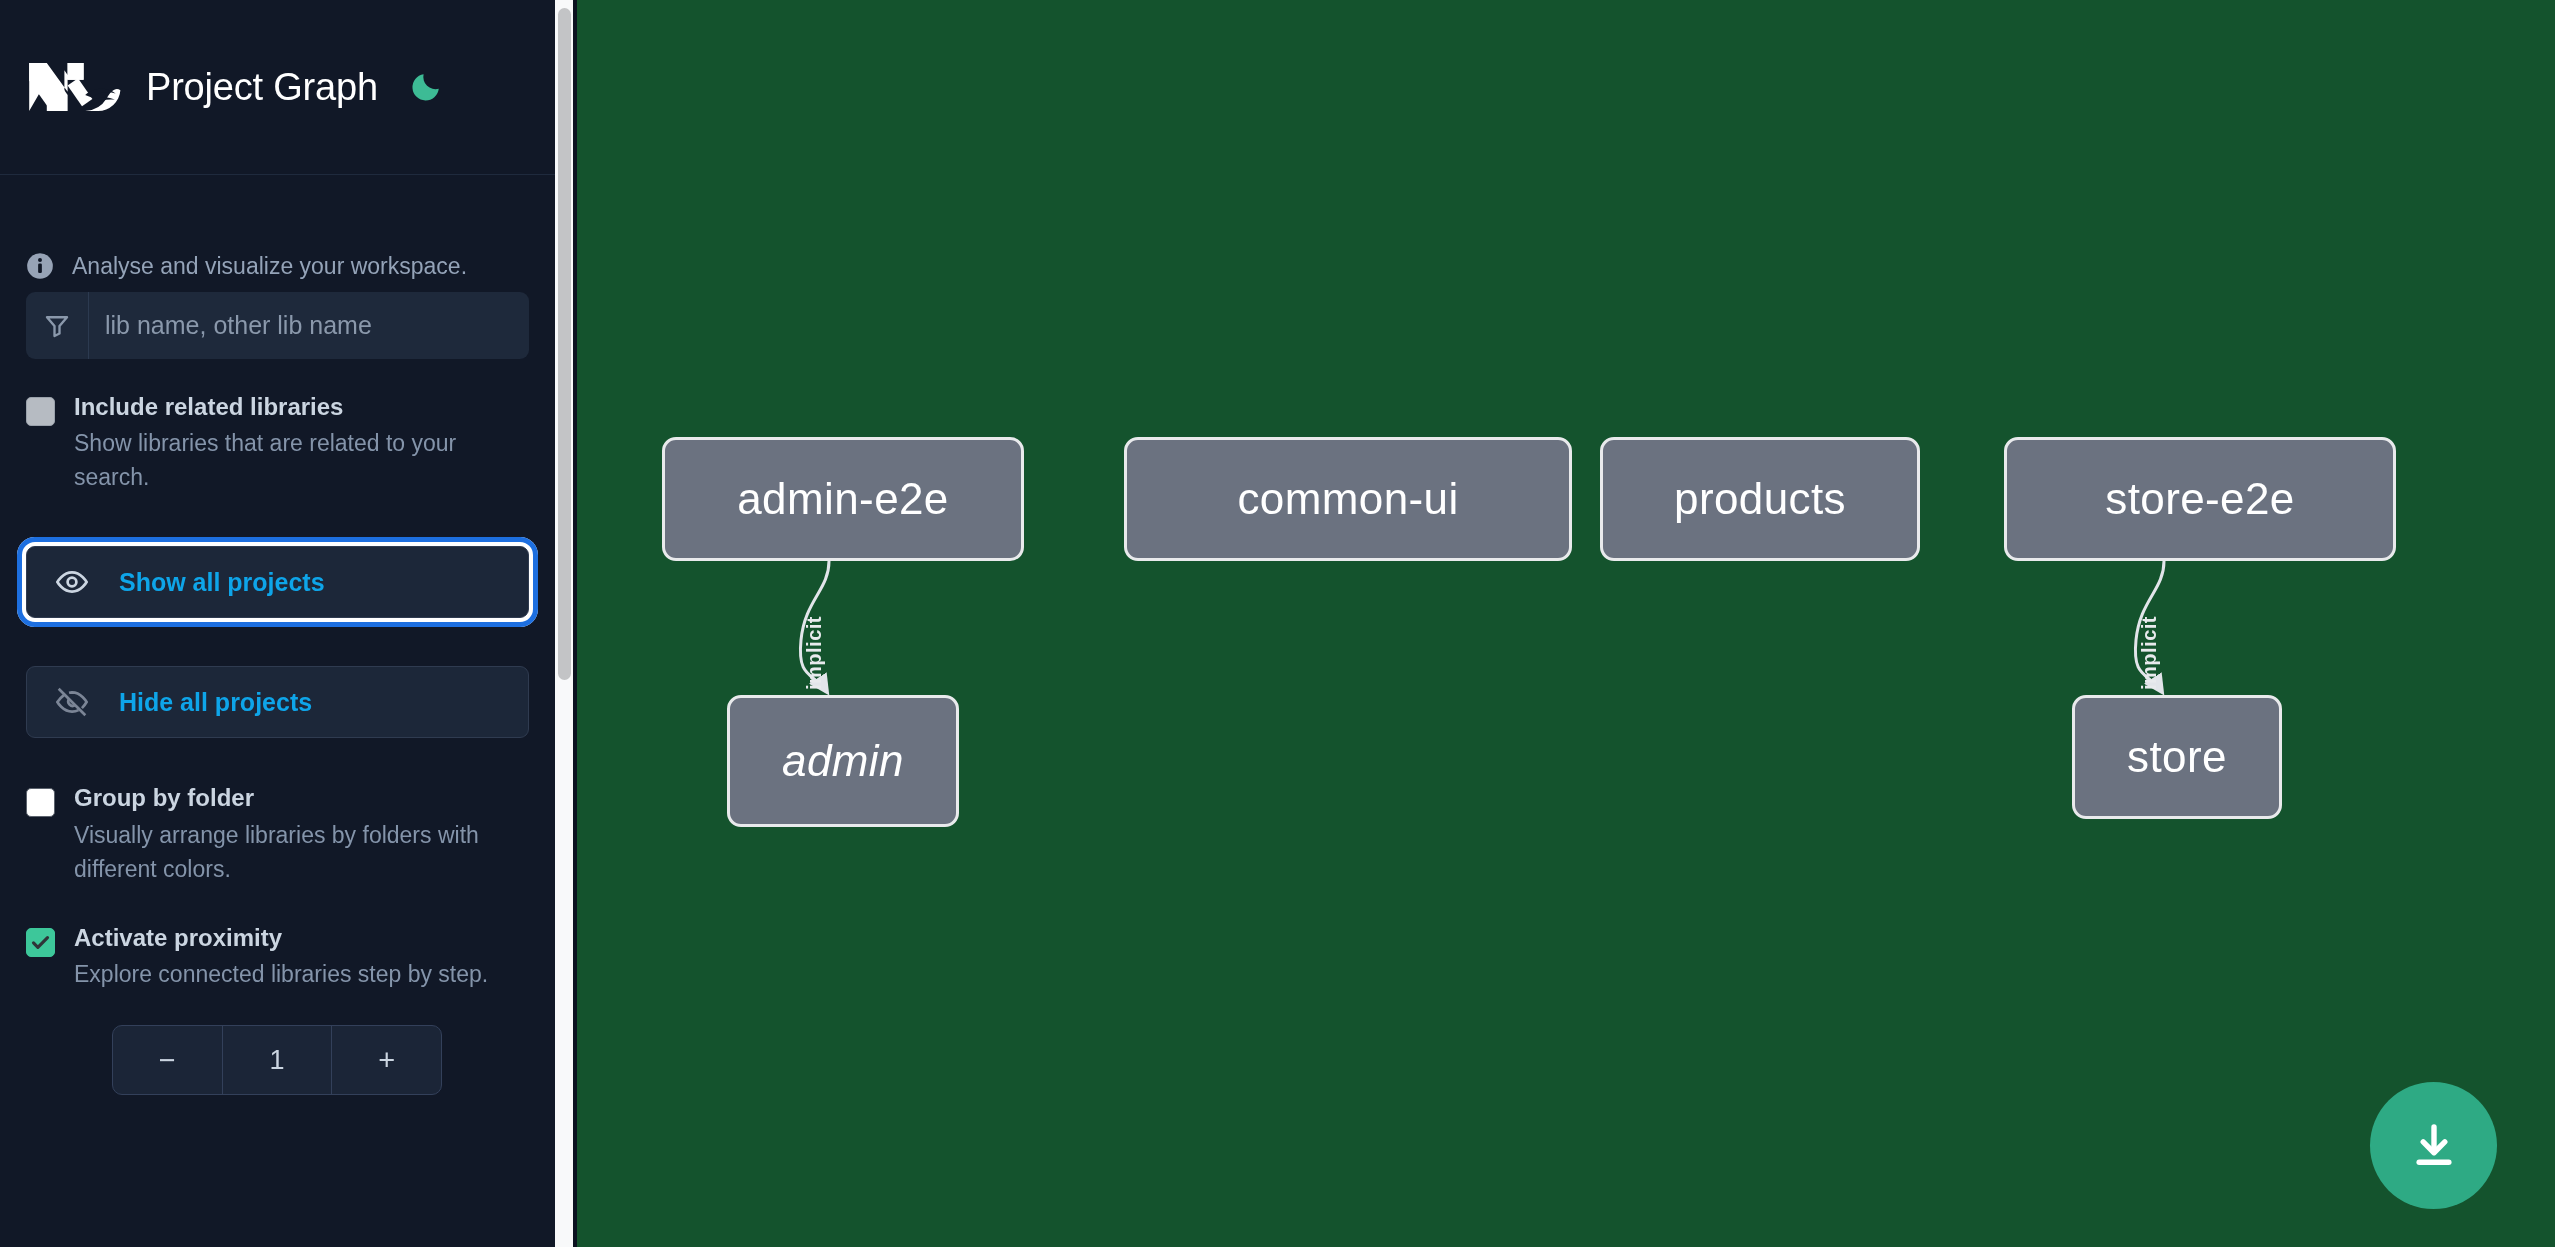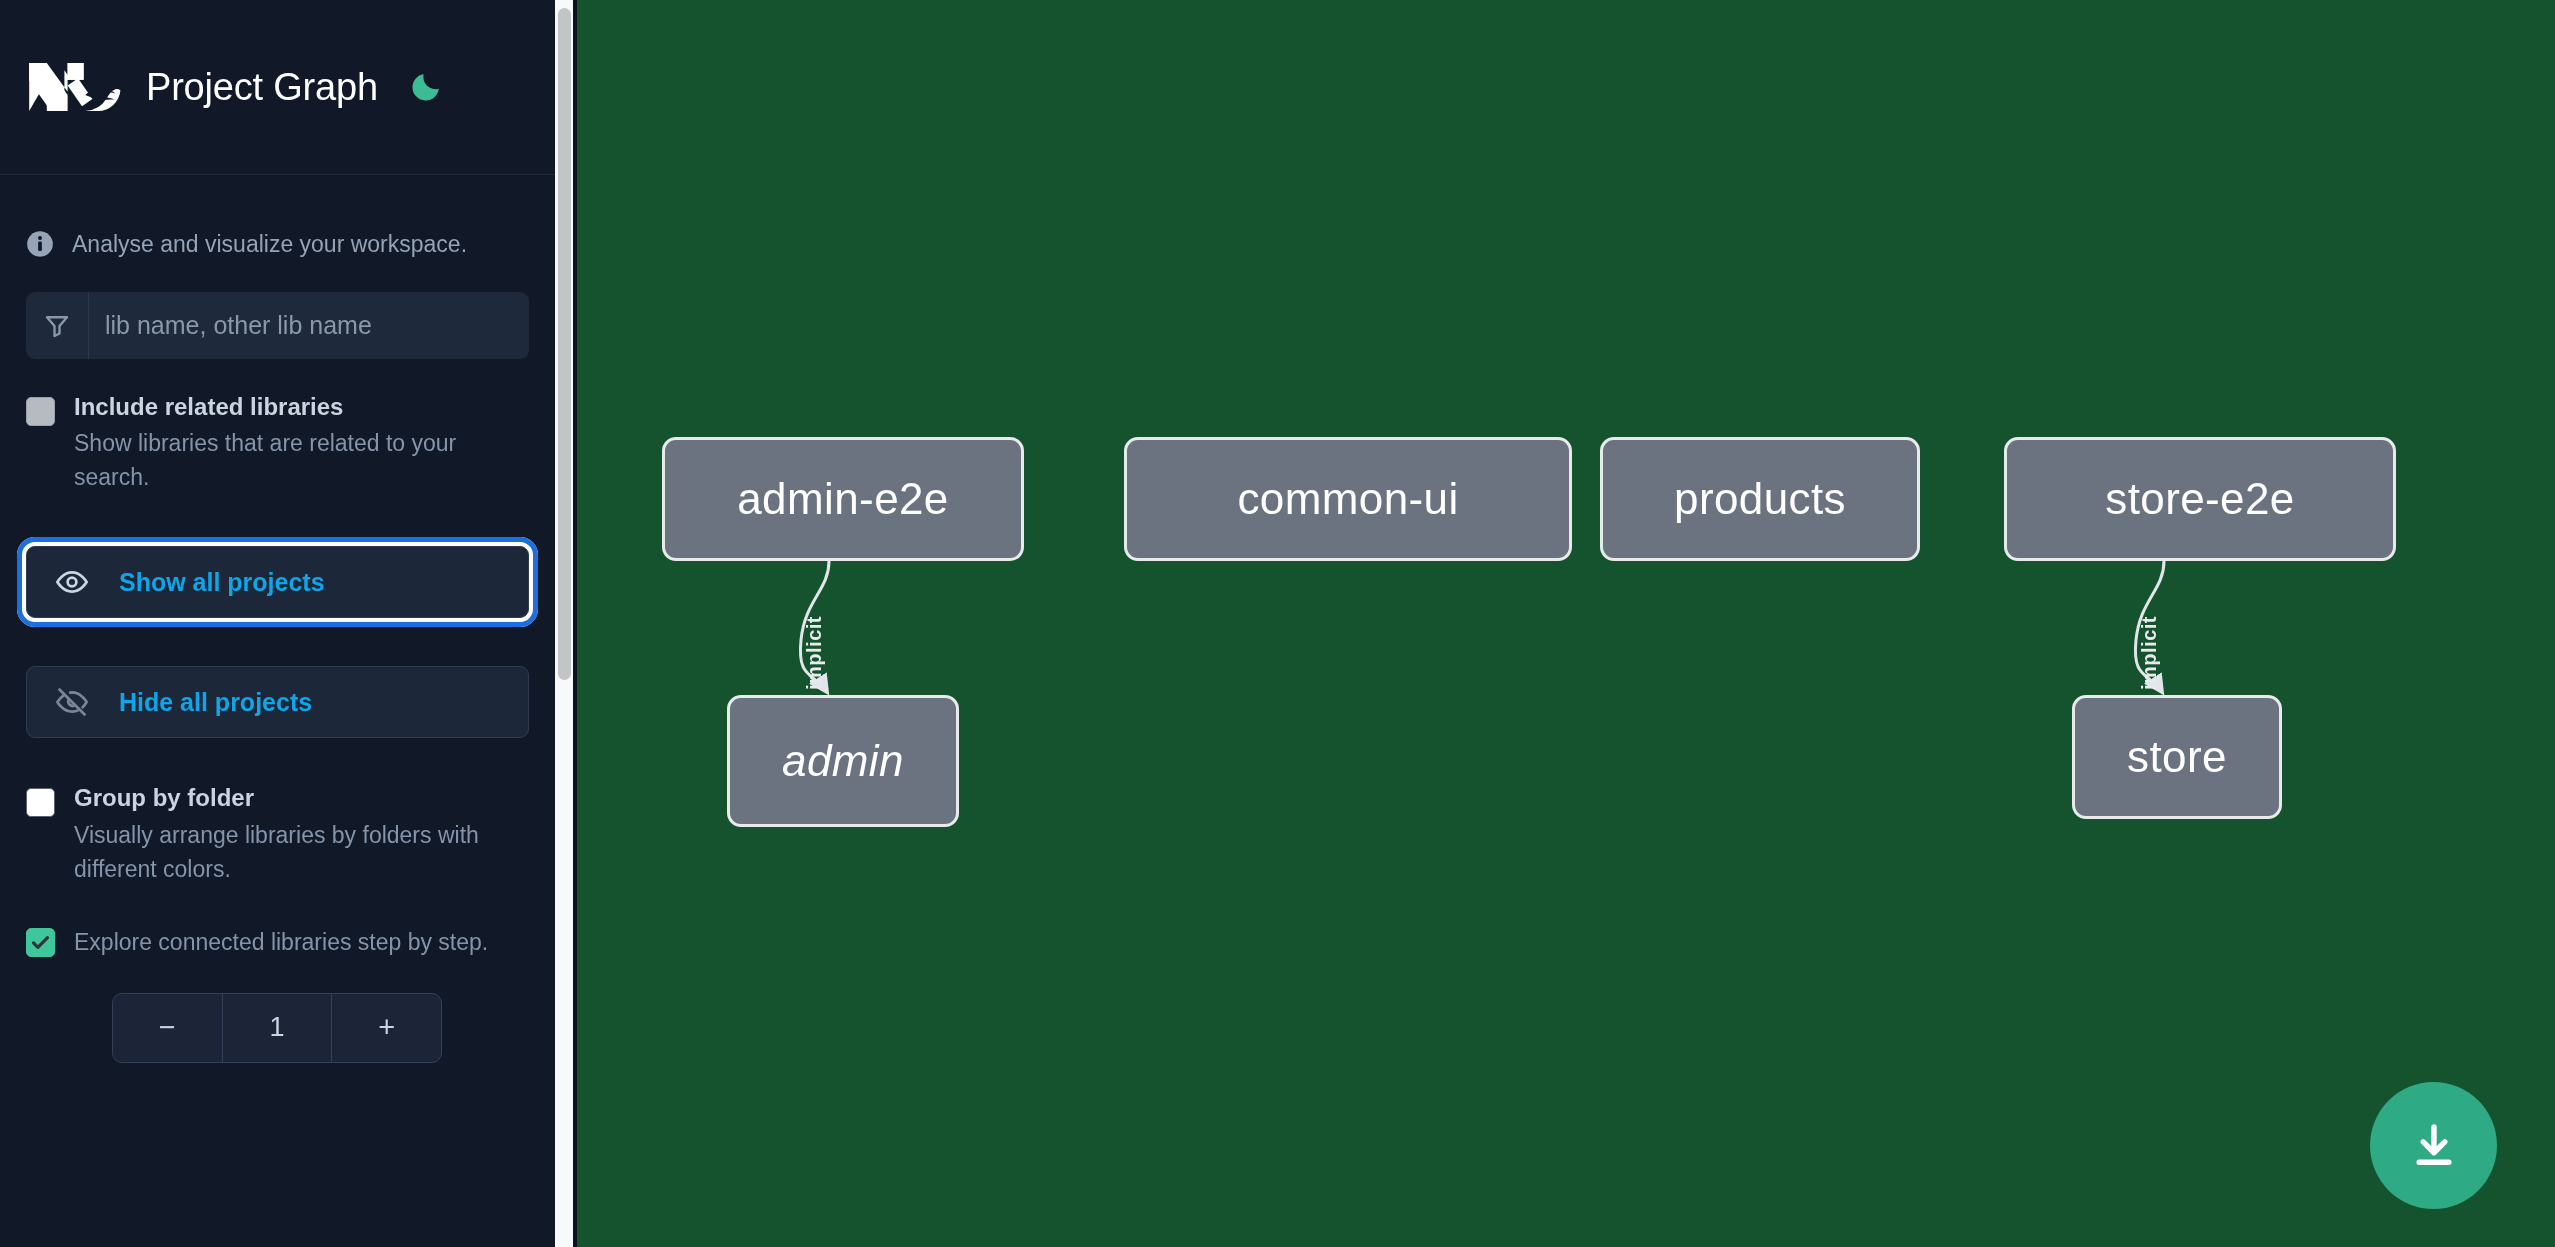--- a/index.html
+++ b/index.html
@@ -71,21 +71,21 @@
     margin-left: 26px;
     width: 44px; height: 44px;
     display: flex; align-items: center; justify-content: center;
     cursor: pointer;
     background: none; border: none;
   }
 
   
   .tagline-row {
     display: flex;
-    align-items: center;
+    align-items: flex-end;
     padding: 33px 26px 0 26px;
     height: 105px;
   }
   .info-icon { flex: none; width: 28px; height: 28px; }
   .tagline-text {
     margin-left: 18px;
     color: #94a3b8;
     font-size: 23px;
     white-space: nowrap;
   }
@@ -336,20 +336,21 @@
       </div>
     </div>
 
     <div class="opt-row" style="margin-top:36px;">
       <div class="cb cb-green">
         <svg width="21" height="21" viewBox="0 0 24 24" fill="none" stroke="#2f3438" stroke-width="3.6" stroke-linecap="round" stroke-linejoin="round">
           <path d="M4 12.5l5 5 11-11"></path>
         </svg>
       </div>
       <div class="opt-text">
+        <div class="opt-title">Activate proximity</div>
         <div class="opt-desc">Explore connected libraries step by step.</div>
       </div>
     </div>
 
     <div class="stepper">
       <div class="sbtn">−</div>
       <div class="sval">1</div>
       <div class="sbtn">+</div>
     </div>
 

